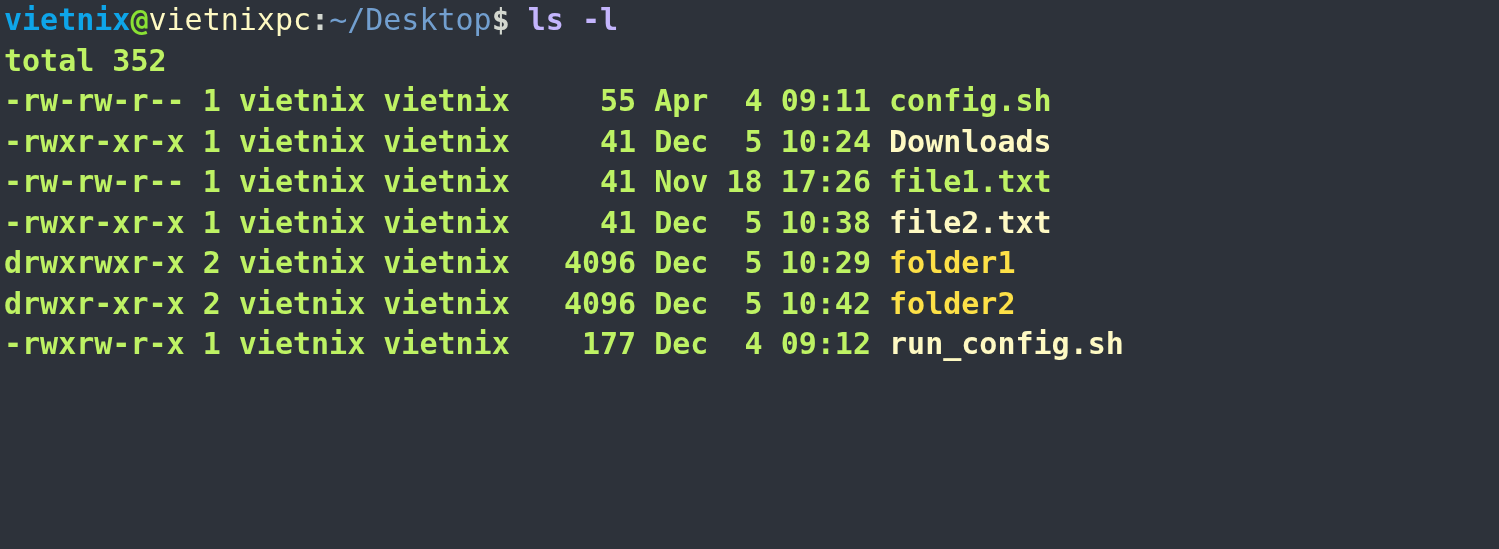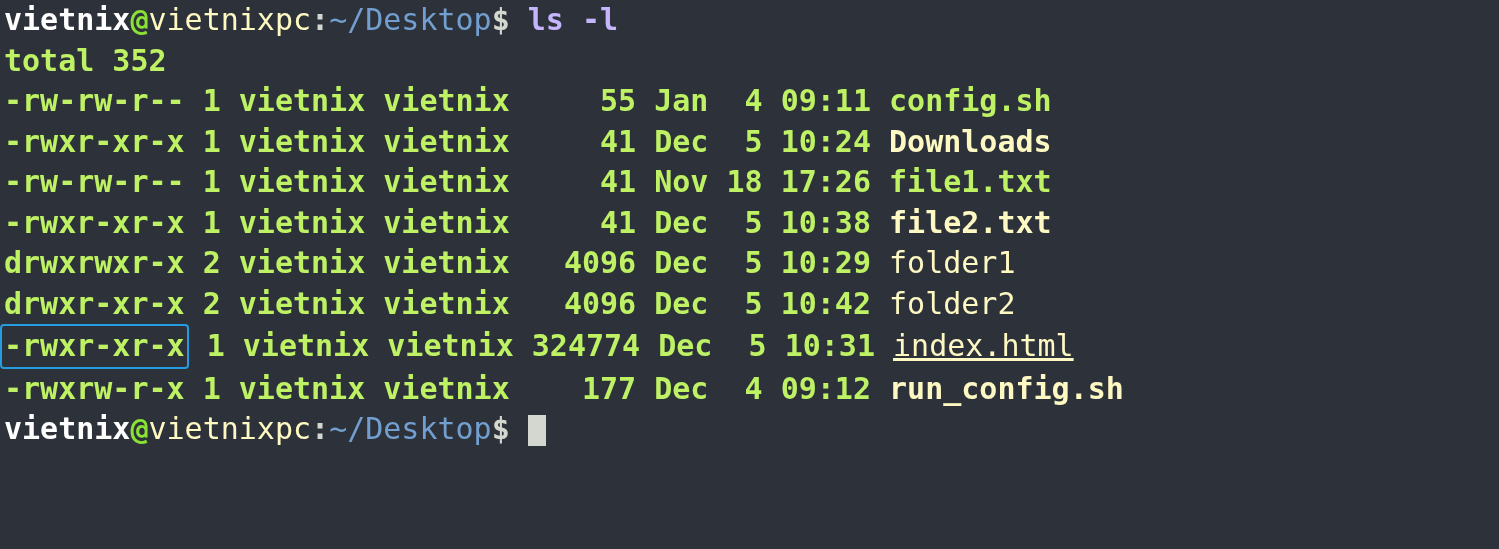--- a/index.html
+++ b/index.html
@@ -16,30 +16,30 @@
     font-weight: bold;
   }
   .terminal {
     padding: 0 4px 0 4px;
   }
   pre {
     margin: 0;
     font-family: inherit;
     white-space: pre;
   }
-  .user   { color: #ffffff; font-weight: bold; }
+  .user   { color: #0ea5e9; font-weight: bold; }
   .host   { color: #fef9c3; font-weight: normal; }
   .at     { color: #8ae234; font-weight: bold; }
   .colon  { color: #d3d7cf; font-weight: bold; }
   .path   { color: #729fcf; font-weight: normal; }
   .dollar { color: #d3d7cf; font-weight: bold; }
   .cmd    { color: #c4b5fd; }
   .fg     { color: #bef264; }
   .exec   { color: #fef9c3; font-weight: bold; }
-  .dir    { color: #fef9c3; font-weight: normal; }
+  .dir    { color: #fde047; font-weight: bold; }
   .ul     { text-decoration: underline; }
   .highlight-box {
     display: inline-block;
     border: 2px solid #259be0;
     border-radius: 4px;
     padding: 0 2px;
     margin-left: -4px;
   }
   .cursor {
     display: inline-block;
@@ -53,25 +53,23 @@
 </head>
 <body>
 
 <div class="terminal">
 
   <pre class="row"><span class="user">vietnix</span><span class="at">@</span><span class="host">vietnixpc</span><span class="colon">:</span><span class="path">~/Desktop</span><span class="dollar">$</span><span class="cmd"> </span><span class="cmd">ls -l</span></pre>
 
   <pre class="row"><span class="fg">total 352</span></pre>
 
   <div id="listing">
-      <pre class="row"><span class="fg">-rw-rw-r--</span><span class="fg"> 1 vietnix vietnix     55 Jan  4 09:11 </span><span class="fg">config.sh</span></pre>
+      <pre class="row"><span class="fg">-rw-rw-r--</span><span class="fg"> 1 vietnix vietnix     55 Apr  4 09:11 </span><span class="fg">config.sh</span></pre>
       <pre class="row"><span class="fg">-rwxr-xr-x</span><span class="fg"> 1 vietnix vietnix     41 Dec  5 10:24 </span><span class="exec">Downloads</span></pre>
       <pre class="row"><span class="fg">-rw-rw-r--</span><span class="fg"> 1 vietnix vietnix     41 Nov 18 17:26 </span><span class="fg">file1.txt</span></pre>
       <pre class="row"><span class="fg">-rwxr-xr-x</span><span class="fg"> 1 vietnix vietnix     41 Dec  5 10:38 </span><span class="exec">file2.txt</span></pre>
       <pre class="row"><span class="fg">drwxrwxr-x</span><span class="fg"> 2 vietnix vietnix   4096 Dec  5 10:29 </span><span class="dir">folder1</span></pre>
       <pre class="row"><span class="fg">drwxr-xr-x</span><span class="fg"> 2 vietnix vietnix   4096 Dec  5 10:42 </span><span class="dir">folder2</span></pre>
-      <pre class="row"><span class="highlight-box fg">-rwxr-xr-x</span><span class="fg"> 1 vietnix vietnix 324774 Dec  5 10:31 </span><span class="dir ul">index.html</span></pre>
       <pre class="row"><span class="fg">-rwxrw-r-x</span><span class="fg"> 1 vietnix vietnix    177 Dec  4 09:12 </span><span class="exec">run_config.sh</span></pre>
     </div>
 
-  <pre class="row"><span class="user">vietnix</span><span class="at">@</span><span class="host">vietnixpc</span><span class="colon">:</span><span class="path">~/Desktop</span><span class="dollar">$</span><span> </span><span class="cursor"></span></pre>
 
 </div>
 
 </body></html>

